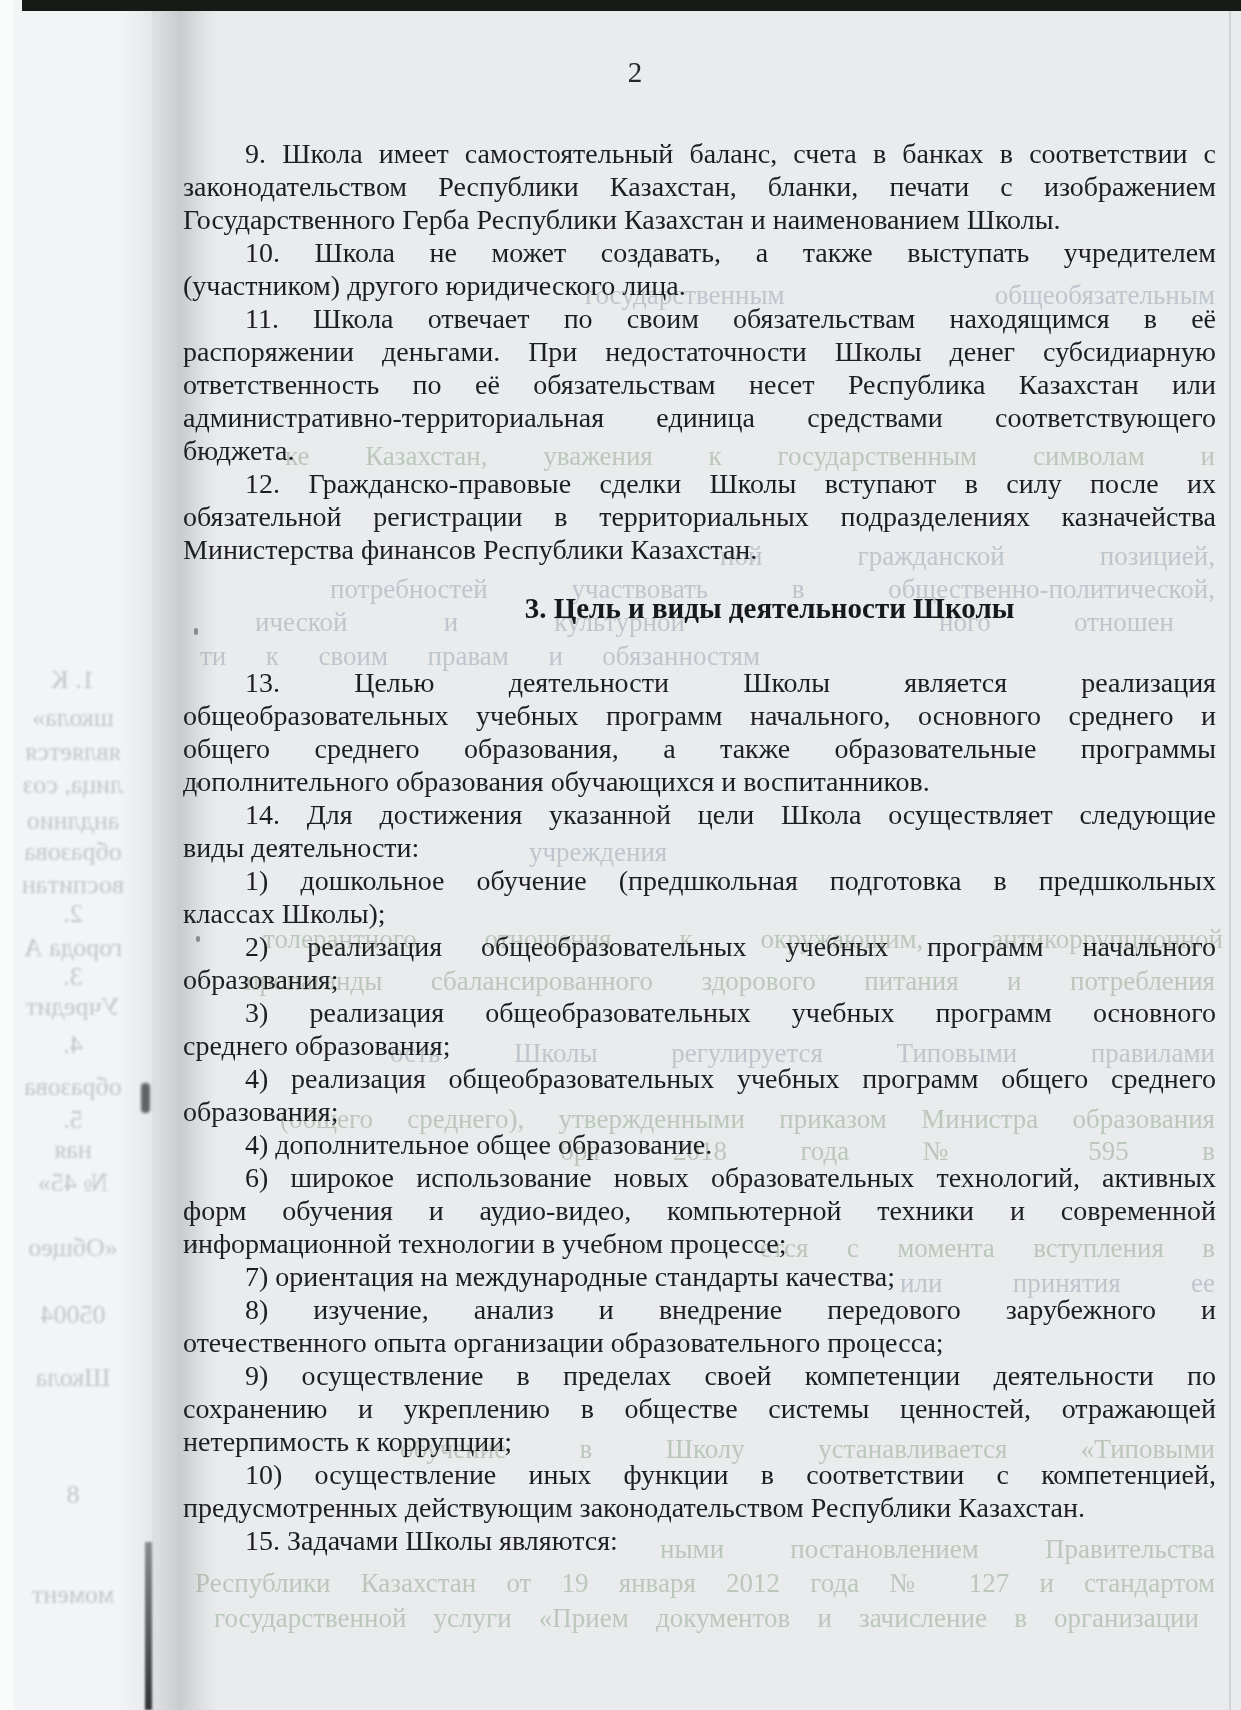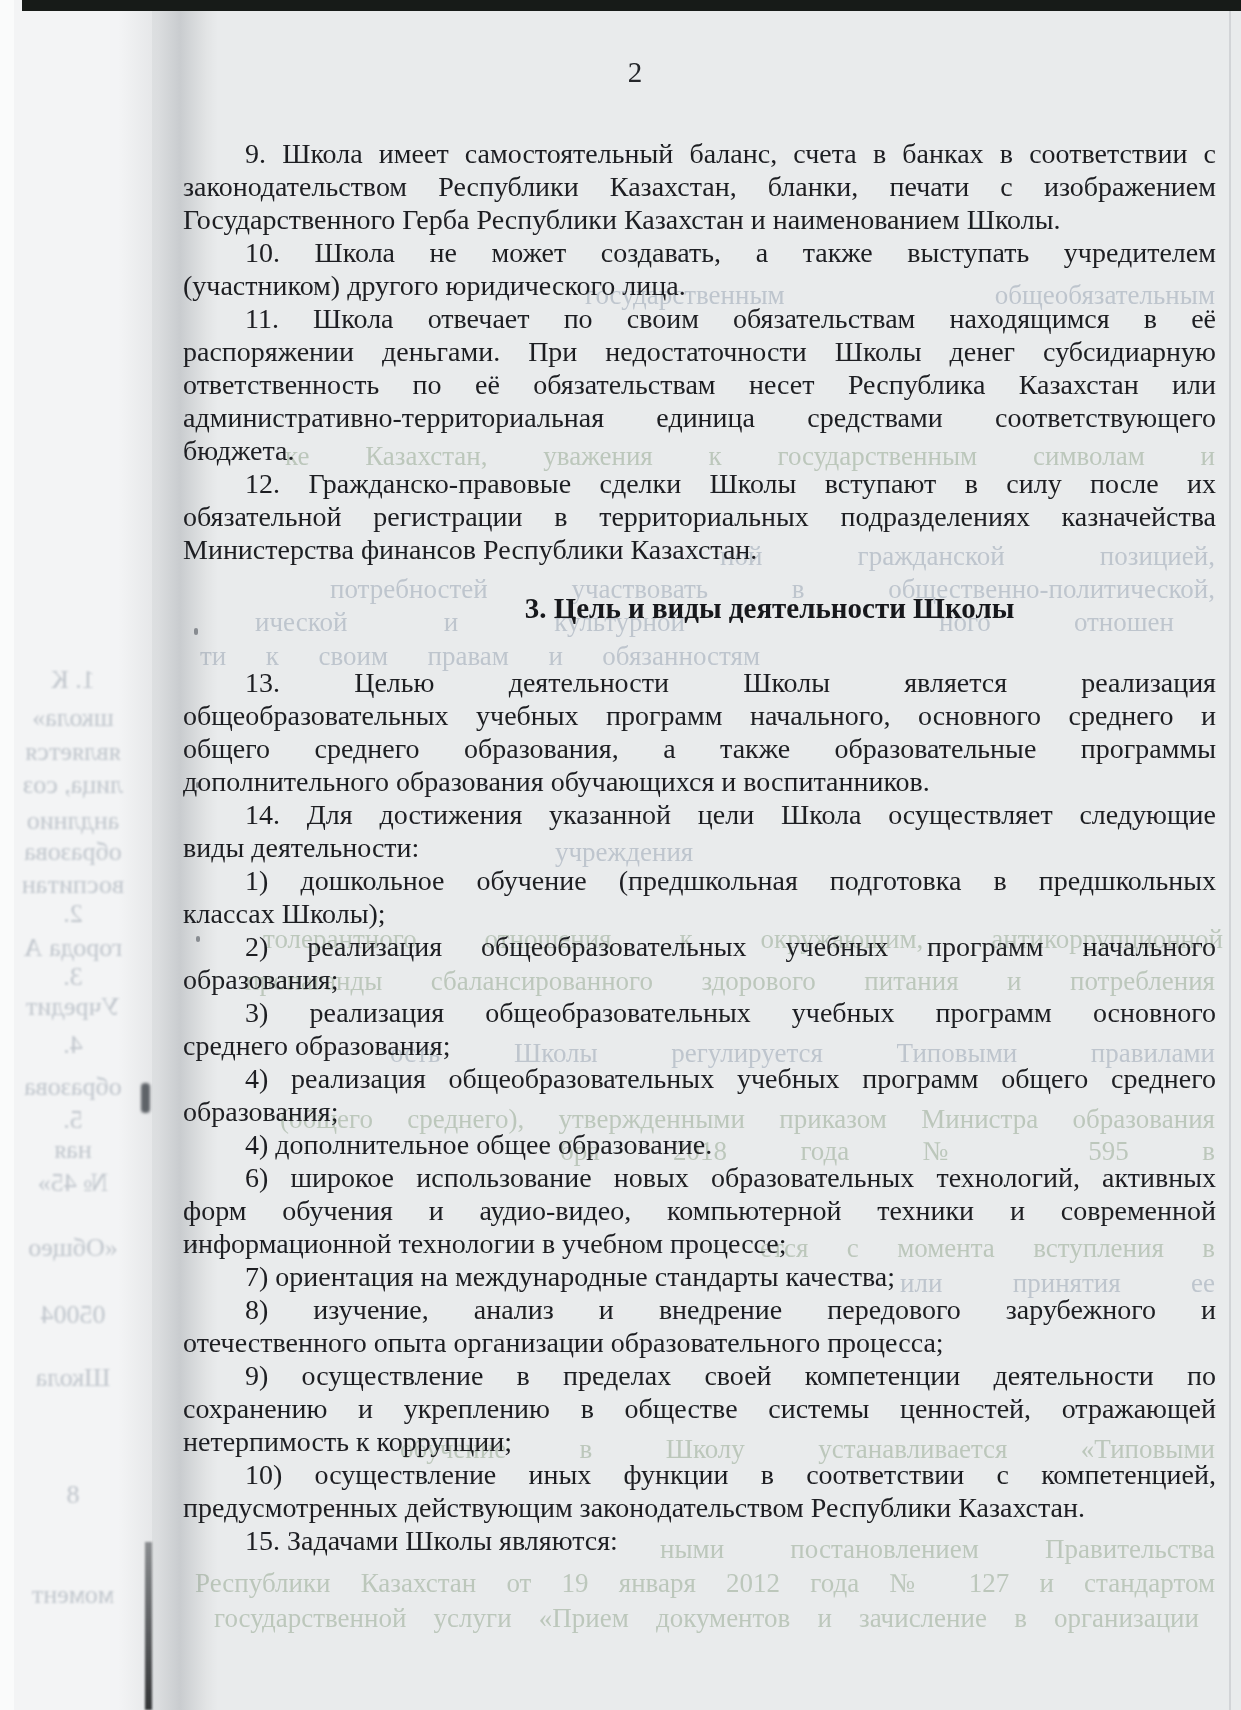--- a/index.html
+++ b/index.html
@@ -53,21 +53,21 @@
 
 <div class="underlying-strip"></div>
 <div class="bleed-layer">
     <div class="bleed-line tone-blue" style="left: 585px; top: 279px; width: 630px;">государственным   общеобязательным</div>
     <div class="bleed-line tone-green" style="left: 285px; top: 440px; width: 930px;">ке  Казахстан,  уважения  к  государственным  символам  и</div>
     <div class="bleed-line tone-blue" style="left: 720px; top: 540px; width: 495px;">ной  гражданской  позицией,</div>
     <div class="bleed-line tone-blue" style="left: 330px; top: 573px; width: 885px;">потребностей  участвовать  в  общественно-политической,</div>
     <div class="bleed-line tone-blue" style="left: 255px; top: 606px; width: 430px;">ической  и  культурной</div>
     <div class="bleed-line tone-blue" style="left: 939px; top: 606px; width: 235px;">ного  отношен</div>
     <div class="bleed-line tone-blue" style="left: 200px; top: 640px; width: 560px;">ти  к  своим  правам  и  обязанностям</div>
-    <div class="bleed-line tone-blue" style="left: 555px; top: 836px; width: 250px;">учреждения</div>
+    <div class="bleed-line tone-blue" style="left: 529px; top: 836px; width: 250px;">учреждения</div>
     <div class="bleed-line tone-green" style="left: 255px; top: 923px; width: 960px; margin-left: 8px;">толерантного  отношения  к  окружающим,  антикоррупционной</div>
     <div class="bleed-line tone-green" style="left: 245px; top: 965px; width: 970px;">пропаганды  сбалансированного  здорового  питания  и  потребления</div>
     <div class="bleed-line tone-blue" style="left: 390px; top: 1037px; width: 825px;">ость  Школы  регулируется  Типовыми  правилами</div>
     <div class="bleed-line tone-green" style="left: 280px; top: 1103px; width: 935px;">(общего среднего), утвержденными приказом Министра образования</div>
     <div class="bleed-line tone-green" style="left: 560px; top: 1135px; width: 655px;">бря  2018  года  №  595  в</div>
     <div class="bleed-line tone-green" style="left: 760px; top: 1232px; width: 455px;">ется  с  момента  вступления  в</div>
     <div class="bleed-line tone-blue" style="left: 900px; top: 1267px; width: 315px;">или  принятия  ее</div>
     <div class="bleed-line tone-green" style="left: 400px; top: 1433px; width: 815px;">обучение  в  Школу  устанавливается  «Типовыми</div>
     <div class="bleed-line tone-green" style="left: 660px; top: 1533px; width: 555px;">ными  постановлением  Правительства</div>
     <div class="bleed-line tone-green" style="left: 195px; top: 1567px; width: 1020px;">Республики  Казахстан  от  19  января  2012  года  №  127  и  стандартом</div>

